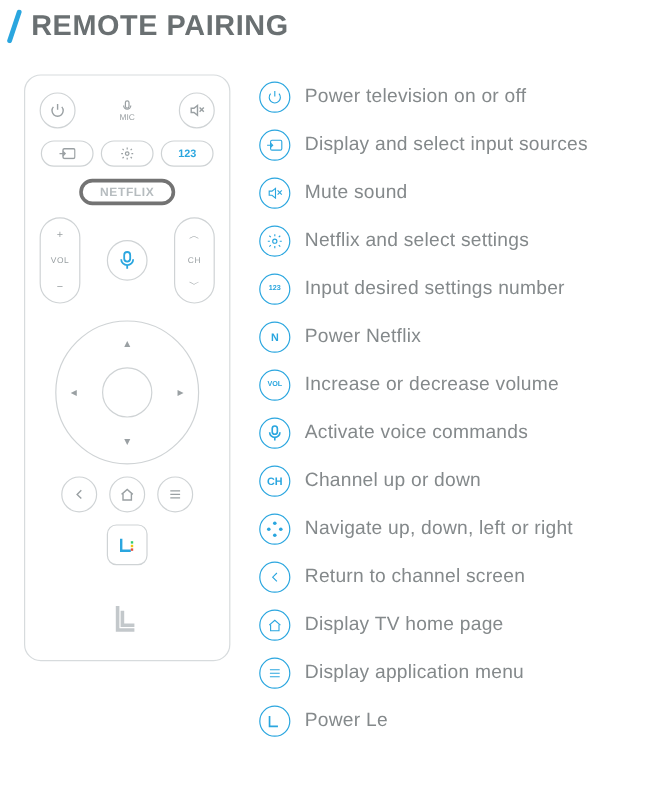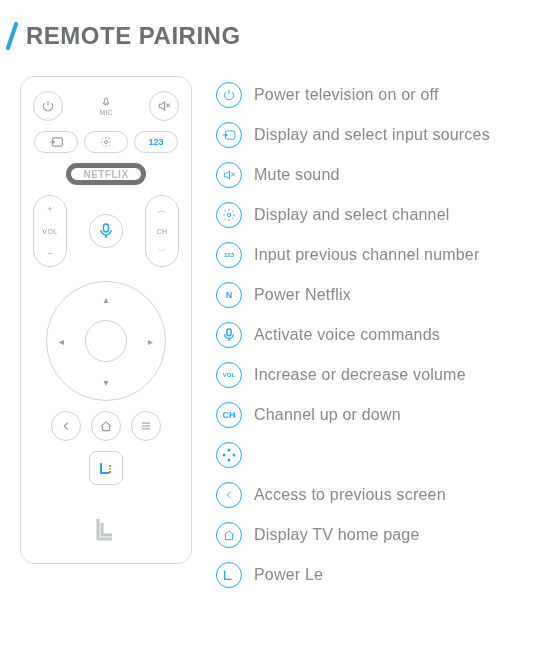--- a/index.html
+++ b/index.html
@@ -1,17 +1,17 @@
 <!DOCTYPE html>
 <html><head>
 <meta charset="utf-8">
 <style>
   * { box-sizing: border-box; margin: 0; padding: 0; }
   body { width: 546px; height: 672px; background: #fff; font-family: Arial, Helvetica, sans-serif; position: relative; overflow: hidden; }
-  .header-row { display: flex; align-items: center; gap: 6px; padding: 8px 12px 0 4px; margin-top: 14px; }
+  .header-row { display: flex; align-items: center; gap: 6px; padding: 8px 12px 0 4px; }
   .header-slash { width: 16px; height: 28px; position: relative; }
   .header-slash svg { display: block; }
   .page-title { color: #6a7072; font-size: 24px; font-weight: 600; letter-spacing: 0.5px; }
   .content { display: flex; padding: 26px 10px 10px 20px; gap: 24px; align-items: flex-start; }
   
   
   .legend { display: flex; flex-direction: column; gap: 14px; padding-top: 6px; }
   .legend-item { display: flex; align-items: center; gap: 12px; }
   .legend-icon { width: 26px; height: 26px; border: 1.5px solid #2aa6df; border-radius: 50%; display: flex; align-items: center; justify-content: center; flex: 0 0 26px; color: #2aa6df; font-size: 10px; font-weight: 600; }
   .legend-icon.dbl { border-width: 2.5px; box-shadow: inset 0 0 0 1.5px #fff, inset 0 0 0 3px #2aa6df; }
@@ -20,21 +20,21 @@
 
   
   .remote { width: 172px; flex: 0 0 172px; border: 1px solid #d7dbdd; border-radius: 14px; padding: 14px 12px 16px 12px; display: flex; flex-direction: column; align-items: center; gap: 10px; background:#fff; }
   .row { display: flex; align-items: center; justify-content: space-between; width: 100%; }
   .rbtn { border: 1px solid #cfd3d5; border-radius: 999px; display:flex; align-items:center; justify-content:center; color:#9aa0a3; background:#fff; }
   .circ { width: 30px; height:30px; }
   .mic-label { font-size: 7px; color:#9aa0a3; display:flex; flex-direction:column; align-items:center; gap:2px; }
   .pillrow { display:flex; gap:6px; }
   .pill { width:44px; height:22px; border:1px solid #cfd3d5; border-radius:12px; display:flex; align-items:center; justify-content:center; font-size:9px; color:#2aa6df; font-weight:600; }
   .pill.gray { color:#9aa0a3; }
-  .netflix { width:80px; height:22px; border:5px solid #737373; border-radius:12px; display:flex; align-items:center; justify-content:center; font-size:10px; font-weight:700; color:#b6bcbf; letter-spacing:0.5px; font-family: Arial; }
+  .netflix { width:80px; height:22px; border:3px solid #737373; border-radius:12px; display:flex; align-items:center; justify-content:center; font-size:10px; font-weight:700; color:#b6bcbf; letter-spacing:0.5px; font-family: Arial; }
   .rocker-row { display:flex; align-items:center; justify-content:space-between; width:100%; gap:8px; }
   .rocker { width:34px; height:72px; border:1px solid #cfd3d5; border-radius:18px; display:flex; flex-direction:column; align-items:center; justify-content:space-between; padding:8px 0; font-size:9px; color:#9aa0a3; }
   .rocker span.mid { font-size:7px; letter-spacing:0.5px;}
   .voice { width:34px; height:34px; border:1px solid #cfd3d5; border-radius:50%; display:flex; align-items:center; justify-content:center; color:#2aa6df; }
   
   .dpad-wrap { width:120px; height:120px; position:relative; margin-top:4px; }
   .dpad { width:120px; height:120px; border:1px solid #cfd3d5; border-radius:50%; position:relative; }
   .dpad .center { position:absolute; width:42px; height:42px; border:1px solid #cfd3d5; border-radius:50%; top:50%; left:50%; transform:translate(-50%,-50%); }
   .dpad .arr { position:absolute; color:#9aa0a3; font-size:10px; }
   .dpad .arr.up { top:12px; left:50%; transform:translateX(-50%); }
@@ -199,77 +199,88 @@
         </div>
         <div class="legend-label">Mute sound</div>
       </div>
       <div class="legend-item">
         <div class="legend-icon">
           <svg width="14" height="14" viewBox="0 0 24 24" stroke="#2aa6df" stroke-width="1.6" fill="none">
             <circle cx="12" cy="12" r="3"></circle>
             <path d="M12 2v3M12 19v3M4.2 4.2l2.1 2.1M17.7 17.7l2.1 2.1M2 12h3M19 12h3M4.2 19.8l2.1-2.1M17.7 6.3l2.1-2.1"></path>
           </svg>
         </div>
-        <div class="legend-label">Display and select channel</div>
+        <div class="legend-label">Netflix and select settings</div>
       </div>
       <div class="legend-item">
         <div class="legend-icon" style="font-size: 6px;">123</div>
-        <div class="legend-label">Input previous channel number</div>
+        <div class="legend-label">Input desired settings number</div>
       </div>
       <div class="legend-item">
         <div class="legend-icon" style="font-size: 9px;">N</div>
         <div class="legend-label">Power Netflix</div>
+      </div>
+      <div class="legend-item">
+        <div class="legend-icon" style="font-size: 6px;">VOL</div>
+        <div class="legend-label">Increase or decrease volume</div>
       </div>
       <div class="legend-item">
         <div class="legend-icon">
           <svg width="12" height="14" viewBox="0 0 14 16" stroke="#2aa6df" stroke-width="1.6" fill="none">
             <rect x="4.5" y="1" width="5" height="8" rx="2.5"></rect>
             <path d="M2 7a5 5 0 0 0 10 0"></path>
             <line x1="7" y1="12" x2="7" y2="15"></line>
           </svg>
         </div>
         <div class="legend-label">Activate voice commands</div>
-      </div>
-      <div class="legend-item">
-        <div class="legend-icon" style="font-size: 6px;">VOL</div>
-        <div class="legend-label">Increase or decrease volume</div>
       </div>
       <div class="legend-item">
         <div class="legend-icon" style="font-size: 9px;">CH</div>
         <div class="legend-label">Channel up or down</div>
       </div>
       <div class="legend-item">
         <div class="legend-icon">
           <svg width="16" height="16" viewBox="0 0 16 16" fill="#2aa6df">
             <circle cx="8" cy="3" r="1.5"></circle>
             <circle cx="8" cy="13" r="1.5"></circle>
             <circle cx="3" cy="8" r="1.5"></circle>
             <circle cx="13" cy="8" r="1.5"></circle>
           </svg>
         </div>
+        <div class="legend-label">Navigate up, down, left or right</div>
       </div>
       <div class="legend-item">
         <div class="legend-icon">
           <svg width="14" height="14" viewBox="0 0 24 24" stroke="#2aa6df" stroke-width="1.6" fill="none">
             <path d="M15 6l-6 6 6 6"></path>
           </svg>
         </div>
-        <div class="legend-label">Access to previous screen</div>
+        <div class="legend-label">Return to channel screen</div>
       </div>
       <div class="legend-item">
         <div class="legend-icon">
           <svg width="14" height="14" viewBox="0 0 24 24" stroke="#2aa6df" stroke-width="1.6" fill="none">
             <path d="M4 12l8-7 8 7"></path>
             <path d="M6 11v9h12v-9"></path>
           </svg>
         </div>
         <div class="legend-label">Display TV home page</div>
       </div>
       <div class="legend-item">
         <div class="legend-icon">
+          <svg width="14" height="14" viewBox="0 0 24 24" stroke="#2aa6df" stroke-width="1.6">
+            <line x1="5" y1="7" x2="19" y2="7"></line>
+            <line x1="5" y1="12" x2="19" y2="12"></line>
+            <line x1="5" y1="17" x2="19" y2="17"></line>
+          </svg>
+        </div>
+        <div class="legend-label">Display application menu</div>
+      </div>
+      <div class="legend-item">
+        <div class="legend-icon">
           <svg width="14" height="14" viewBox="0 0 16 16">
             <path d="M3 3v10h8" fill="none" stroke="#2aa6df" stroke-width="1.6"></path>
           </svg>
         </div>
         <div class="legend-label">Power Le</div>
       </div>
     </div>
 </div>
 
 </body></html>

